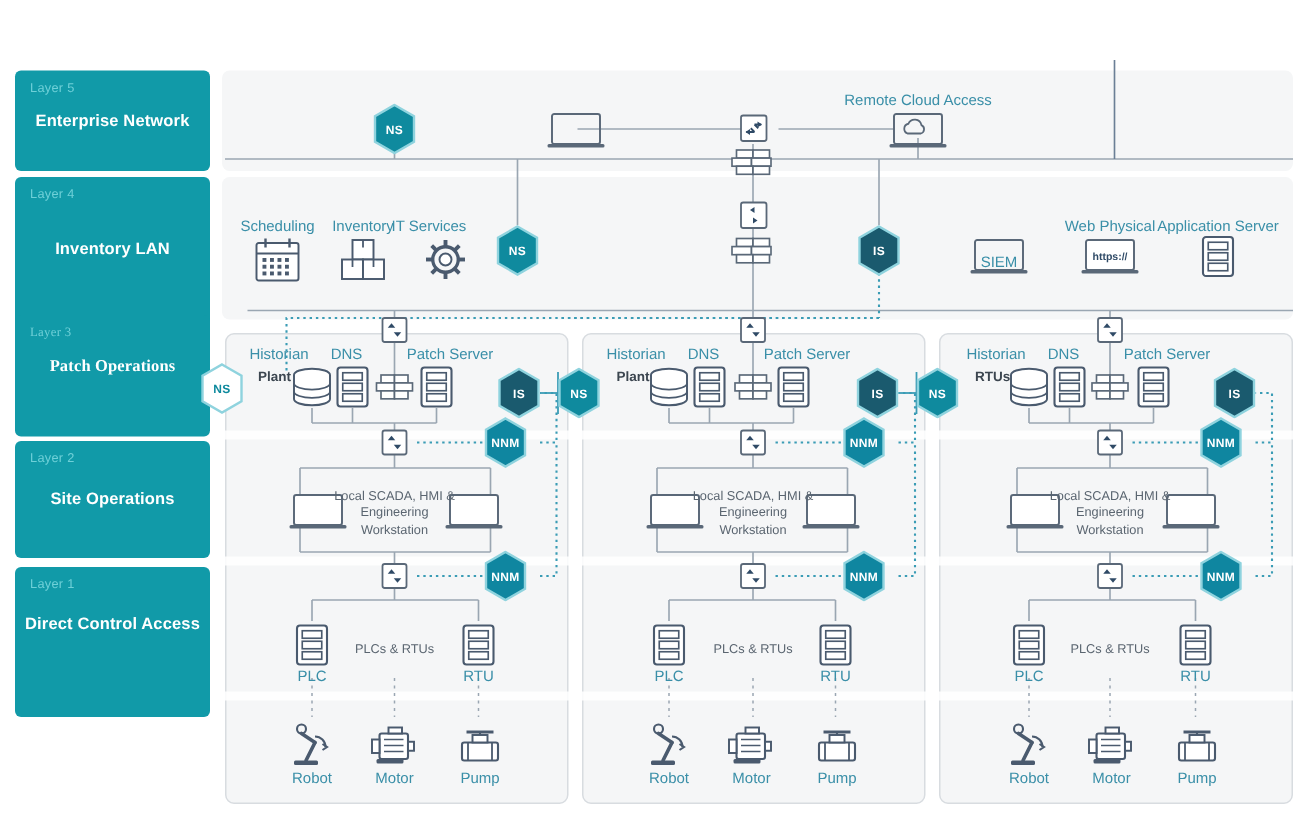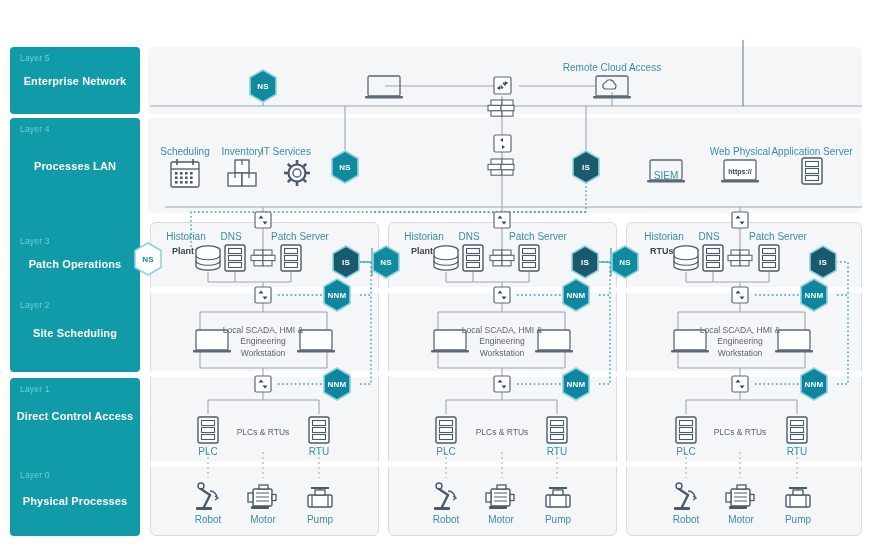--- a/index.html
+++ b/index.html
@@ -98,37 +98,33 @@
     <rect x="150" y="371" width="712" height="6" fill="#ffffff" opacity="0.85"></rect>
     <rect x="150" y="461" width="712" height="6" fill="#ffffff" opacity="0.85"></rect>
   </svg>
 
   <div class="lstrip" style="top:47px;height:67px;">
     <div class="lnum">Layer 5</div>
     <div class="lname">Enterprise Network</div>
   </div>
   <div class="lstrip" style="top:118px;height:121px;">
     <div class="lnum">Layer 4</div>
-    <div class="lname" style="top:42px;">Processes LAN</div>
-  </div>
-  <div class="lstrip" style="top:230px;height:81px;">
+    <div class="lname" style="top:42px;">Inventory LAN</div>
+  </div>
+  <div class="lstrip" style="top:210px;height:81px;font-family:Liberation Serif, serif;">
     <div class="lnum">Layer 3</div>
     <div class="lname">Patch Operations</div>
   </div>
   <div class="lstrip" style="top:294px;height:78px;">
     <div class="lnum">Layer 2</div>
-    <div class="lname" style="top:33px;">Site Scheduling</div>
+    <div class="lname" style="top:33px;">Site Operations</div>
   </div>
   <div class="lstrip" style="top:378px;height:100px;">
     <div class="lnum">Layer 1</div>
     <div class="lname" style="top:32px;">Direct Control Access</div>
-  </div>
-  <div class="lstrip" style="top:464px;height:72px;">
-    <div class="lnum">Layer 0</div>
-    <div class="lname" style="top:31px;">Physical Processes</div>
   </div>
 
   <svg class="layer" id="wires">
     <g stroke="#9aa6b2" stroke-width="1.1" fill="none">
 
       <line x1="150" y1="106" x2="862" y2="106"></line>
       <line x1="263" y1="90" x2="263" y2="106"></line>
       <line x1="385" y1="86" x2="496" y2="86"></line>
       <line x1="519" y1="86" x2="596" y2="86"></line>
       <line x1="502" y1="96" x2="502" y2="100"></line>

